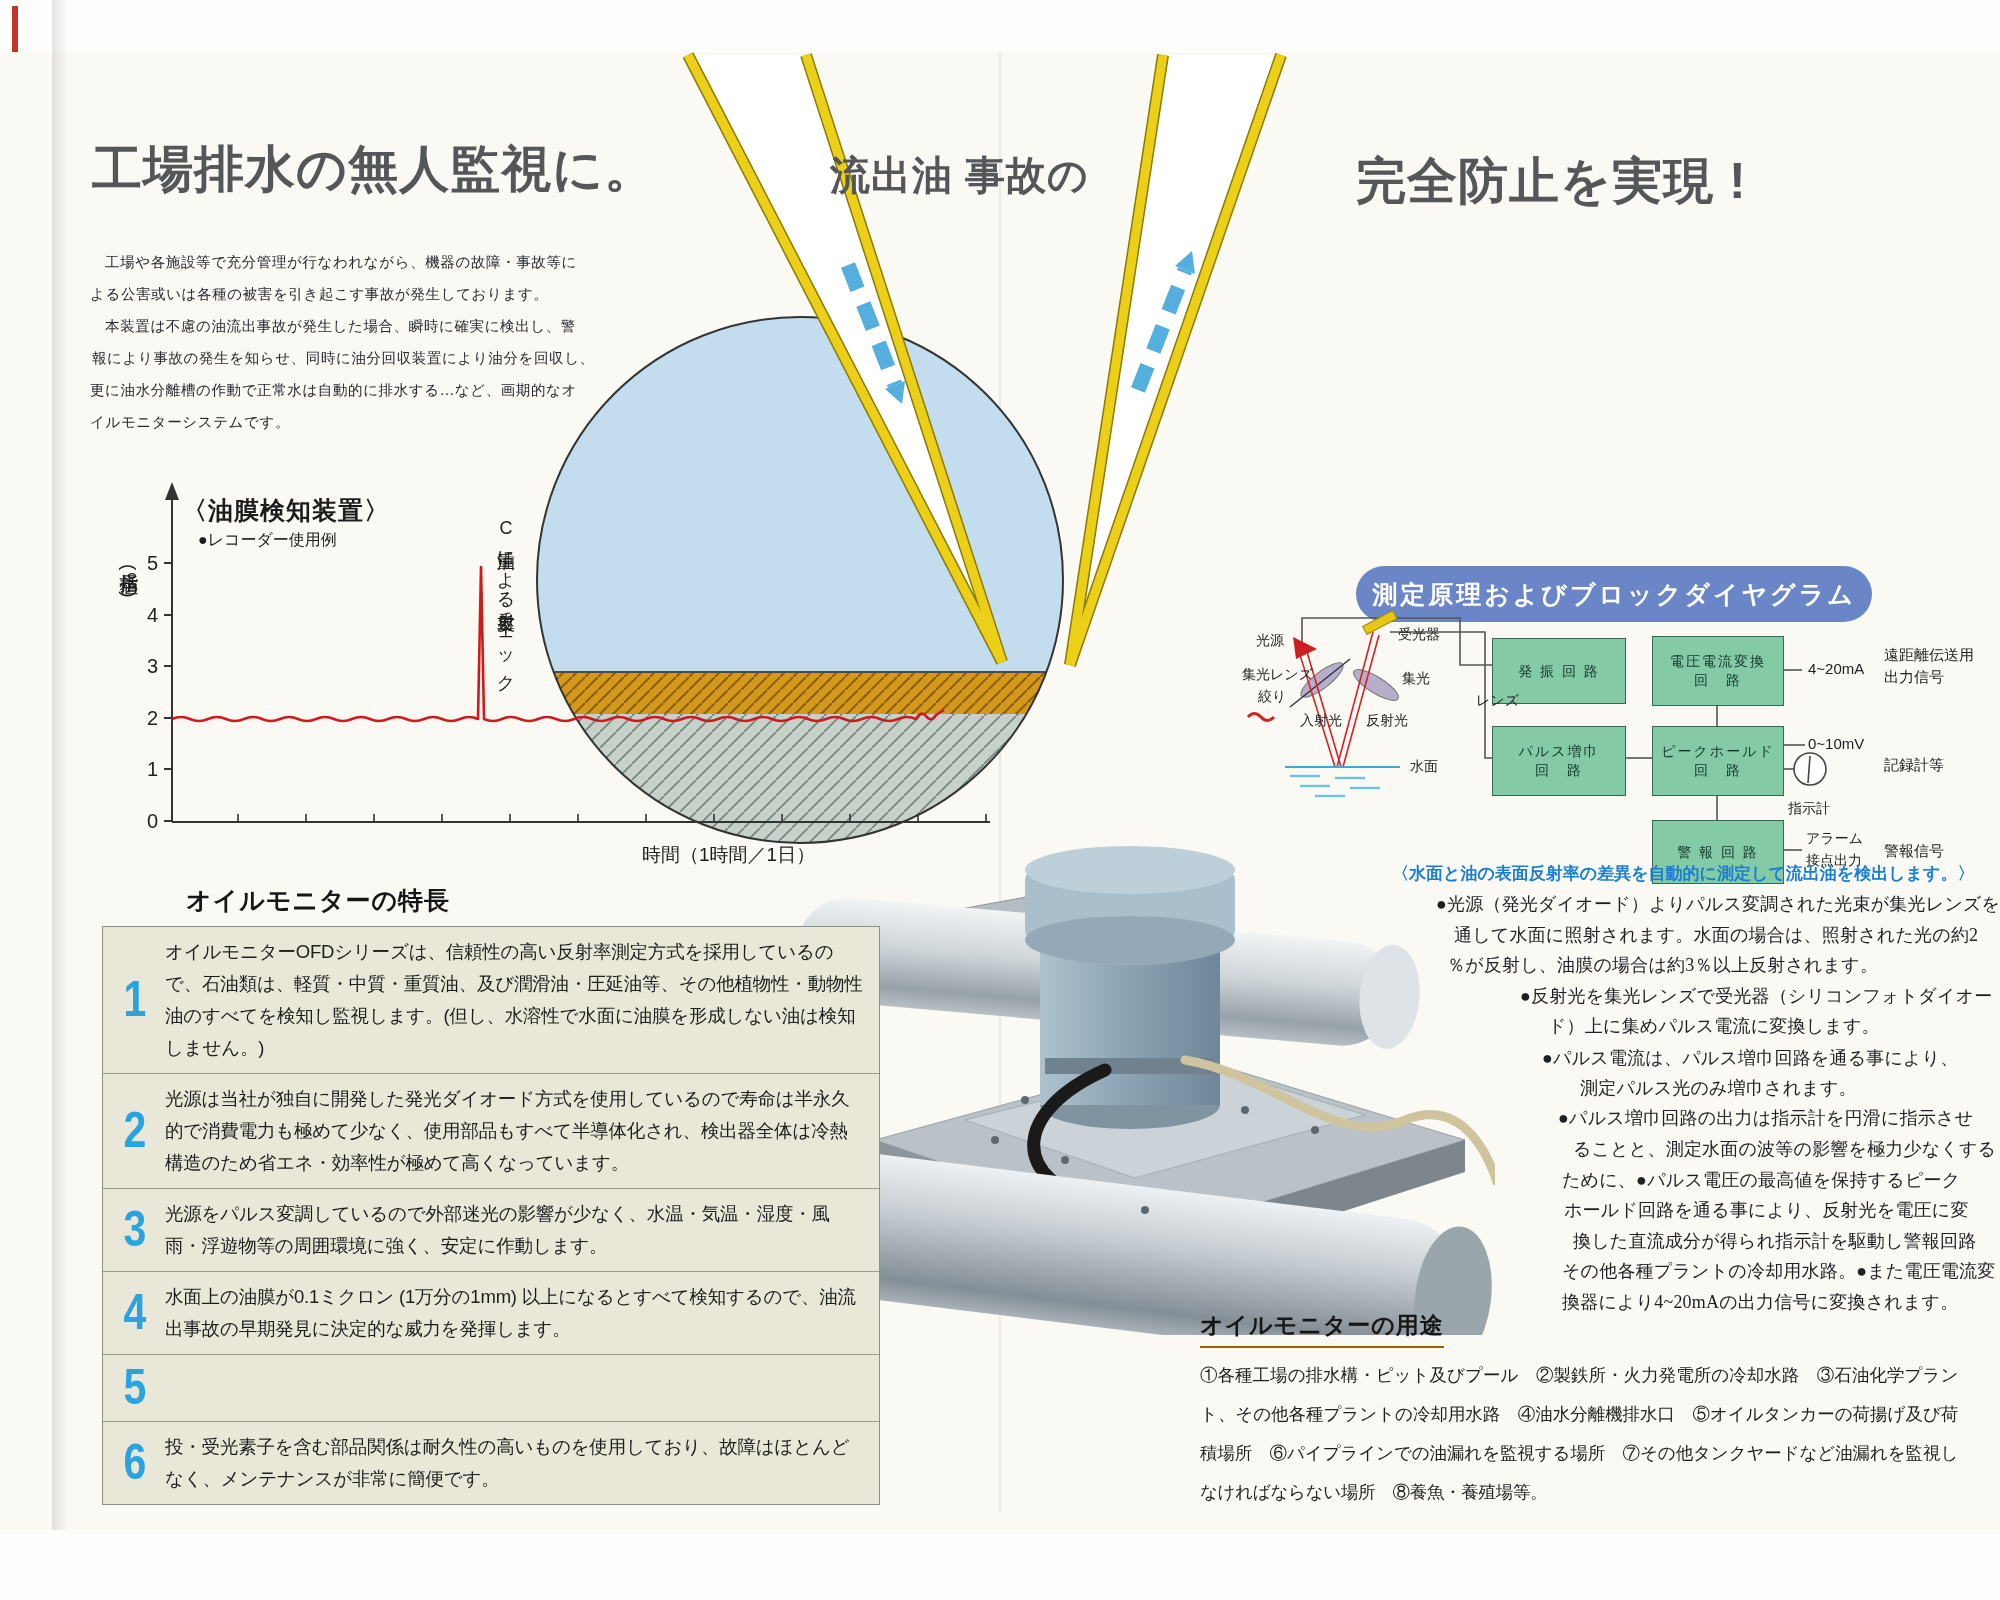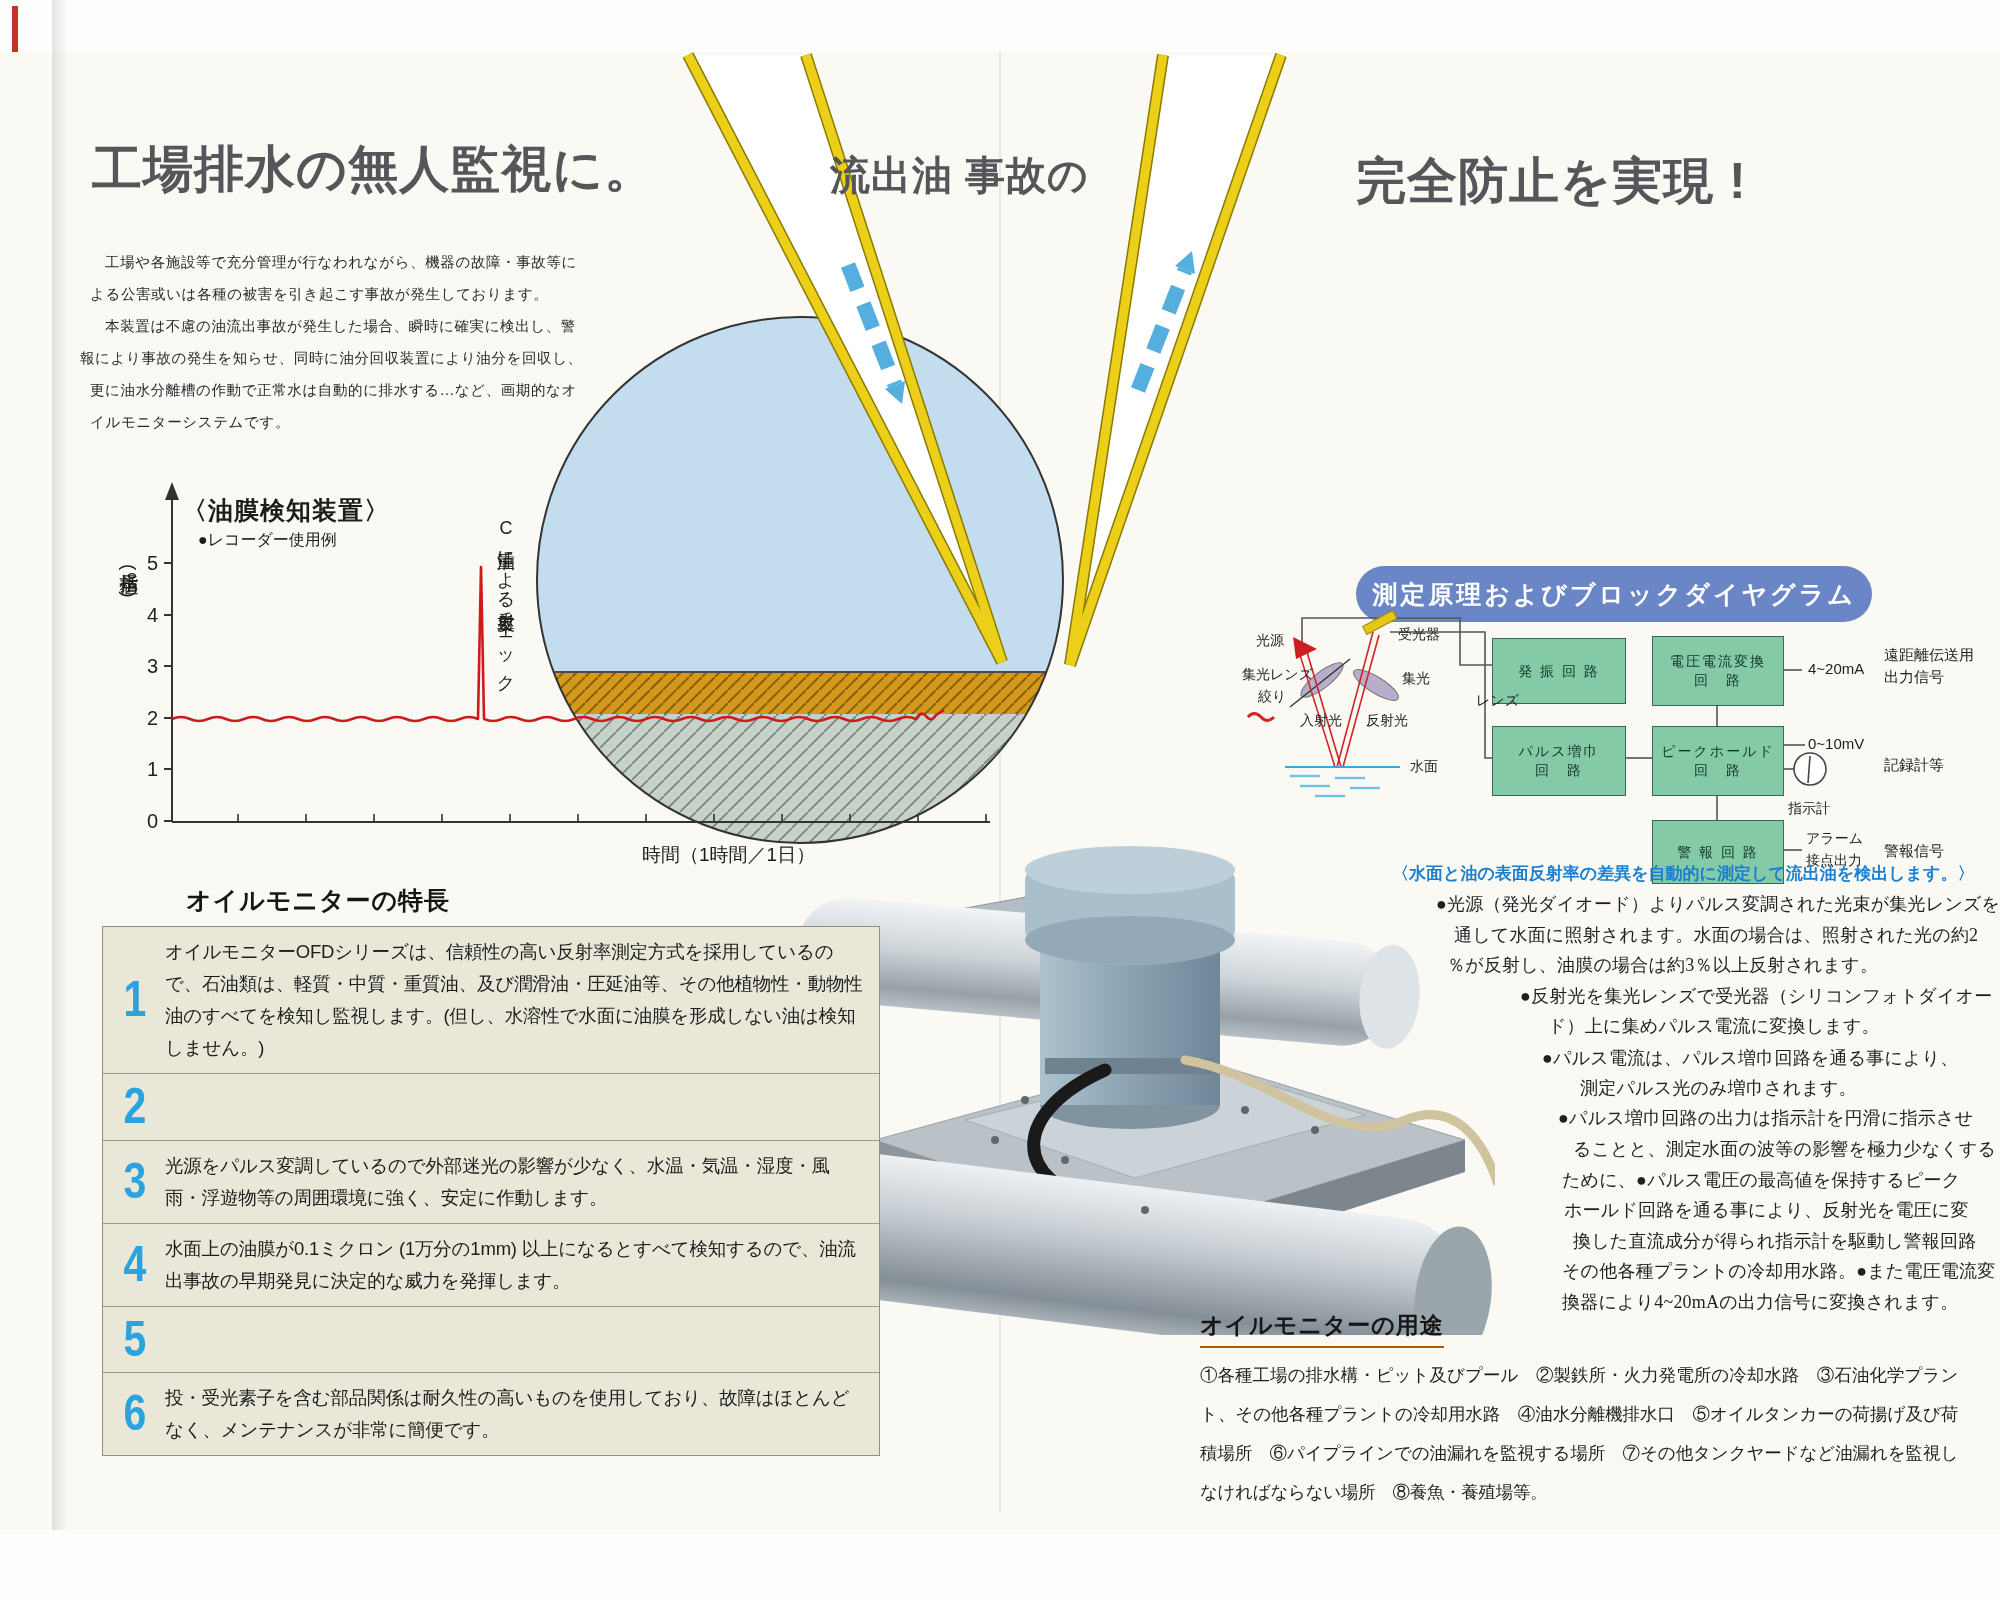--- a/index.html
+++ b/index.html
@@ -138,21 +138,21 @@
 <div class="abs sans vup" style="left:494px;top:518px;height:260px;font-size:18px;color:#222;">C重油による反射率チェック</div>
 
 <div class="abs headline sans" style="left:92px;top:136px;font-size:50px;">工場排水の無人監視に。</div>
 <div class="abs headline sans" style="left:830px;top:148px;font-size:40px;">流出油 事故の</div>
 <div class="abs headline sans" style="left:1356px;top:148px;font-size:50px;">完全防止を実現 !</div>
 
 <div>
   <div class="abs introline serif" style="left:90px;top:253px;">　工場や各施設等で充分管理が行なわれながら、機器の故障・事故等に</div>
   <div class="abs introline serif" style="left:90px;top:285px;">よる公害或いは各種の被害を引き起こす事故が発生しております。</div>
   <div class="abs introline serif" style="left:90px;top:317px;">　本装置は不慮の油流出事故が発生した場合、瞬時に確実に検出し、警</div>
-  <div class="abs introline serif" style="left:80px;top:349px;">報により事故の発生を知らせ、同時に油分回収装置により油分を回収し、</div>
+  <div class="abs introline serif" style="left:92px;top:349px;">報により事故の発生を知らせ、同時に油分回収装置により油分を回収し、</div>
   <div class="abs introline serif" style="left:90px;top:381px;">更に油水分離槽の作動で正常水は自動的に排水する…など、画期的なオ</div>
   <div class="abs introline serif" style="left:90px;top:413px;">イルモニターシステムです。</div>
 </div>
 
 <svg class="abs" style="left:545px;top:810px;" width="950" height="525" viewBox="0 0 950 525">
   <defs>
     <linearGradient id="gMetal1" x1="0" y1="0" x2="0" y2="1">
       <stop offset="0" stop-color="#f2f4f5"></stop>
         <stop offset="0.45" stop-color="#cdd4d8"></stop>
       <stop offset="0.82" stop-color="#97a1a8"></stop>
@@ -317,20 +317,21 @@
 
 <div class="abs sans" style="left:186px;top:884px;font-size:25px;font-weight:bold;color:#161616;letter-spacing:1px;">オイルモニターの特長</div>
 
 <div class="abs featbox" style="left:102px;top:926px;width:778px;">
   <div class="frow">
     <div class="fnum sans">1</div>
     <div class="ftext sans">オイルモニターOFDシリーズは、信頼性の高い反射率測定方式を採用しているので、石油類は、軽質・中質・重質油、及び潤滑油・圧延油等、その他植物性・動物性油のすべてを検知し監視します。(但し、水溶性で水面に油膜を形成しない油は検知しません。)</div>
   </div>
   <div class="frow">
     <div class="fnum sans">2</div>
+    <div class="ftext sans">光源は当社が独自に開発した発光ダイオード方式を使用しているので寿命は半永久的で消費電力も極めて少なく、使用部品もすべて半導体化され、検出器全体は冷熱構造のため省エネ・効率性が極めて高くなっています。</div>
   </div>
   <div class="frow">
     <div class="fnum sans">3</div>
     <div class="ftext sans">光源をパルス変調しているので外部迷光の影響が少なく、水温・気温・湿度・風雨・浮遊物等の周囲環境に強く、安定に作動します。</div>
   </div>
   <div class="frow">
     <div class="fnum sans">4</div>
     <div class="ftext sans">水面上の油膜が0.1ミクロン (1万分の1mm) 以上になるとすべて検知するので、油流出事故の早期発見に決定的な威力を発揮します。</div>
   </div>
   <div class="frow">

